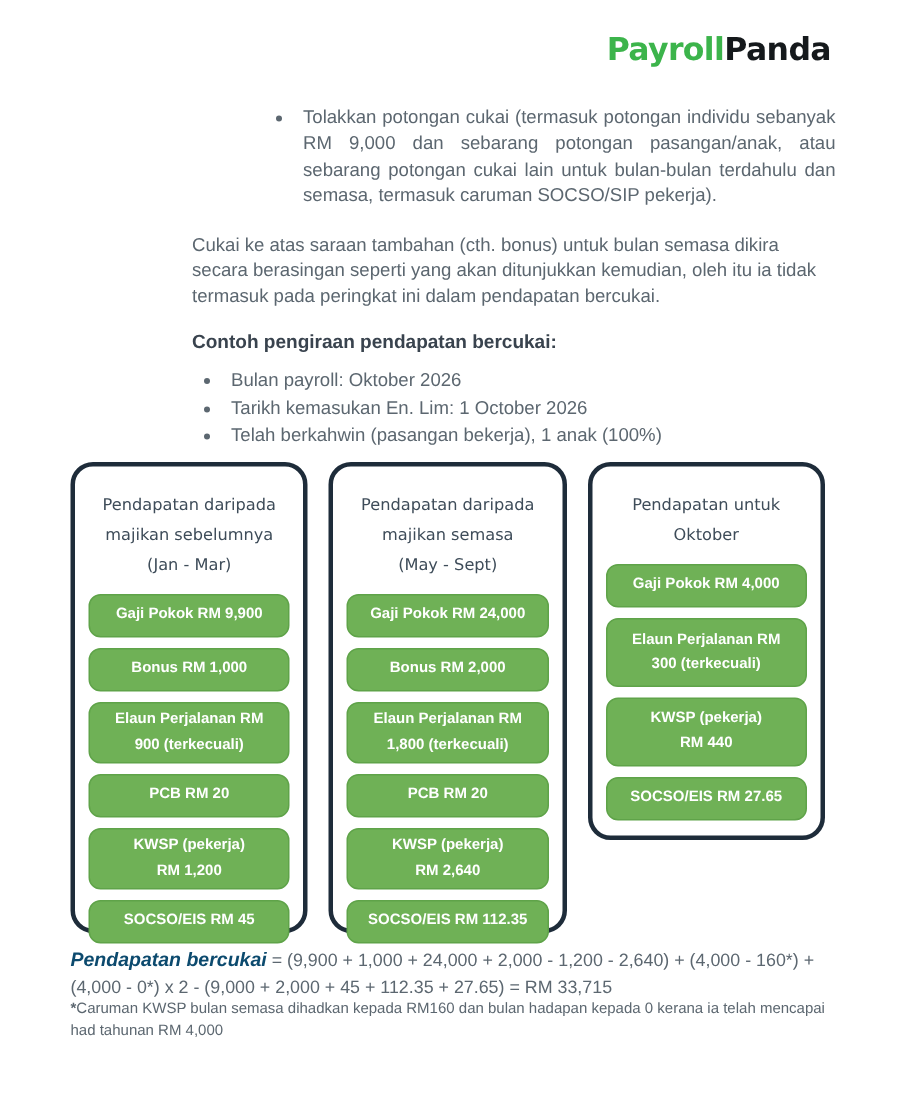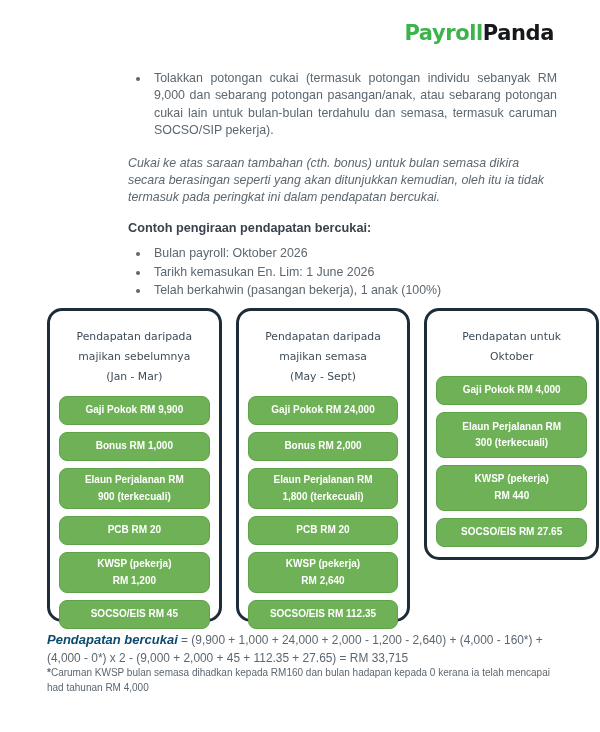--- a/index.html
+++ b/index.html
@@ -7,27 +7,27 @@
     position:relative; width:600px; height:732px; background:#ffffff;
     font-family:"Liberation Sans","DejaVu Sans",sans-serif; overflow:hidden;border-radius:32px;
   }
   
   .logo { position:absolute; top:21px; right:46px; font-size:21px; font-weight:700; letter-spacing:-0.4px; font-family:"DejaVu Sans",sans-serif; }
   .logo-green { color:var(--brand_green,#3cb44b); }
   .logo-dark  { color:var(--brand_dark,#15191c); }
   
   .content { position:absolute; left:128px; top:70px; width:429px; color:var(--text,#5c6770); font-size:12.4px; line-height:17.4px; }
   .main-bullets { list-style:disc outside; margin:0; padding-left:22px; text-align:justify; }
-  .main-bullets li { padding-left:4px; }
-  .para { margin:15px 0 0;font-style:italic; }
+  .main-bullets li { padding-left:4px;margin-left:48px; }
+  .para { margin:15px 0 0; }
   .heading { margin:13px 0 0; font-size:12.7px; font-weight:700; color:var(--heading,#39434e); }
   .sub-bullets { list-style:disc outside; margin:7px 0 0; padding-left:22px; line-height:18.6px; }
   .sub-bullets li { padding-left:4px; }
   
-  .cards { position:absolute; left:47px; top:308px; width:552px; display:flex; gap:14px; align-items:flex-start; }
+  .cards { position:absolute; left:47px; top:308px; width:503px; display:flex; gap:14px; align-items:flex-start; }
   .card {
     box-sizing:border-box; flex:1; height:314px; background:#fff;
     border:3px solid var(--card_border,#1e2c3a); border-radius:15px;
     padding:9px 9px 10px; display:flex; flex-direction:column;
   }
   .card:nth-child(3) { height:252px; }
   .card-title {
     text-align:center; font-family:"DejaVu Sans",sans-serif;
     font-size:10.8px; line-height:20px; color:var(--card_title,#3e4c59);
     padding:7px 0 9px;
@@ -53,21 +53,21 @@
   <header class="logo"><span class="logo-green">Payroll</span><span class="logo-dark">Panda</span></header>
 
   <section class="content">
     <ul class="main-bullets">
       <li>Tolakkan potongan cukai (termasuk potongan individu sebanyak RM 9,000 dan sebarang potongan pasangan/anak, atau sebarang potongan cukai lain untuk bulan-bulan terdahulu dan semasa, termasuk caruman SOCSO/SIP pekerja).</li>
     </ul>
     <p class="para">Cukai ke atas saraan tambahan (cth. bonus) untuk bulan semasa dikira secara berasingan seperti yang akan ditunjukkan kemudian, oleh itu ia tidak termasuk pada peringkat ini dalam pendapatan bercukai.</p>
     <h3 class="heading">Contoh pengiraan pendapatan bercukai:</h3>
     <ul class="sub-bullets">
       <li>Bulan payroll: Oktober 2026</li>
-      <li>Tarikh kemasukan En. Lim: 1 June 2026</li>
+      <li>Tarikh kemasukan En. Lim: 1 October 2026</li>
       <li>Telah berkahwin (pasangan bekerja), 1 anak (100%)</li>
     </ul>
   </section>
 
   <section class="cards">
       <div class="card">
         <div class="card-title">
           <div>Pendapatan daripada</div>
           <div>majikan sebelumnya</div>
           <div>(Jan - Mar)</div>

